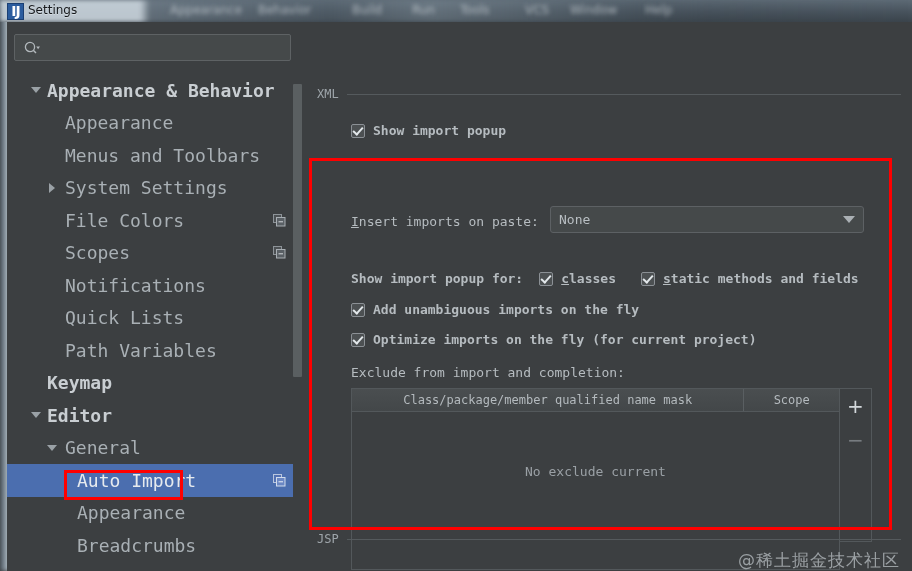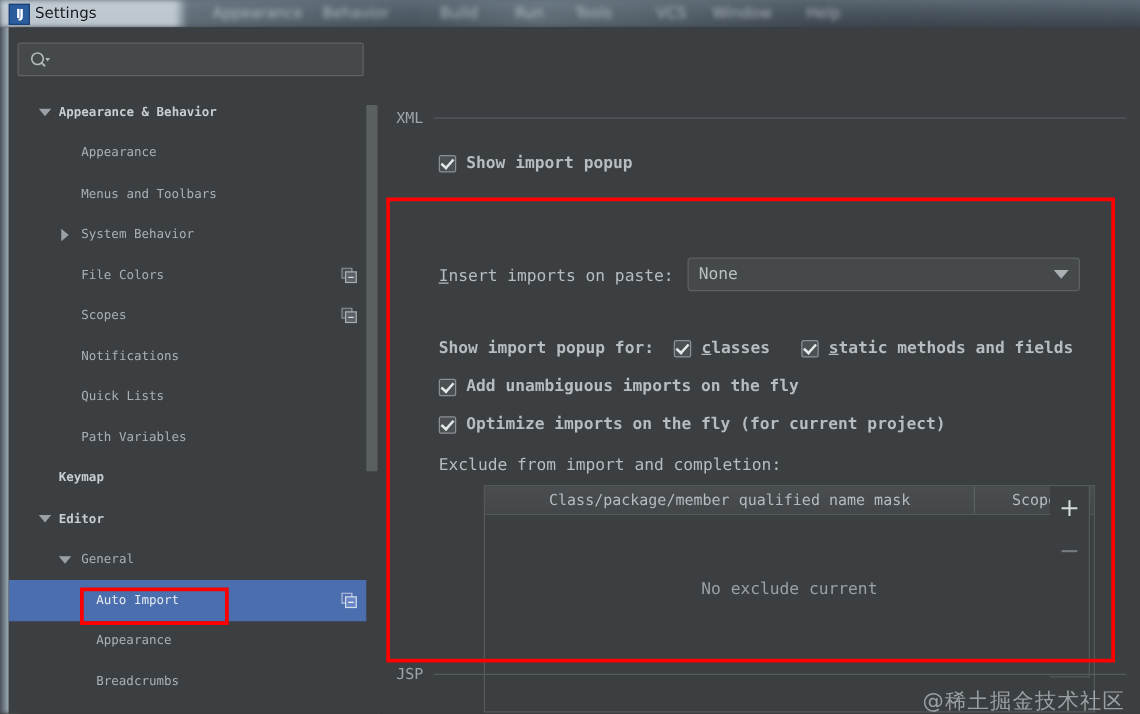--- a/index.html
+++ b/index.html
@@ -57,21 +57,21 @@
     white-space: nowrap;
   }
   .app-icon {
     position: absolute;
     left: 7px; top: 3px;
     width: 15px; height: 15px;
     background: #2b5c9e;
     border: 1px solid #1b3f73;
     color: #fff;
     font-family: "DejaVu Sans", sans-serif;
-    font-size: 10px;
+    font-size: 14px;
     font-weight: bold;
     line-height: 15px;
     text-align: center;
     letter-spacing: -1px;
     z-index: 4;
   }
   .title-text {
     position: absolute;
     left: 28px; top: 3px;
     font-family: "DejaVu Sans", sans-serif;
@@ -127,21 +127,21 @@
     width: 297px; height: 497px;
     overflow: hidden;
   }
   .tree-row {
     position: relative;
     height: 32.5px;
     display: flex;
     align-items: center;
     color: #a9b0b5;
     font-family: "DejaVu Sans Mono", monospace;
-    font-size: 10px;
+    font-size: 18px;
     white-space: nowrap;
   }
   .tree-row.bold { color: #c9ced2; font-weight: bold; }
   .tree-row.selected { background: #4b6eaf; color: #e6eaee; }
   .tw {
     position: absolute;
     width: 14px; height: 14px;
     display: flex; align-items: center; justify-content: center;
   }
   .tw-down, .tw-right {
@@ -386,21 +386,21 @@
         </div>
 
         <div class="tree-row">
           <span class="tree-label" style="left:58px">Menus and Toolbars</span>
         </div>
 
         <div class="tree-row">
           <span class="tw" style="left:38px">
               <i class="tw-right"></i>
             </span>
-          <span class="tree-label" style="left:58px">System Behavior</span>
+          <span class="tree-label" style="left:58px">System Settings</span>
         </div>
 
         <div class="tree-row">
           <span class="tree-label" style="left:58px">File Colors</span>
           <svg class="copy-icon" viewBox="0 0 13 13">
             <rect x="0.5" y="0.5" width="8" height="8" fill="#4c5053" stroke="#8d9398"></rect>
             <rect x="3.5" y="3.5" width="8.5" height="8.5" fill="#5a6065" stroke="#a8aeb3"></rect>
             <line x1="5.5" y1="7.8" x2="10" y2="7.8" stroke="#d3d8db" stroke-width="1"></line>
           </svg>
         </div>
@@ -507,21 +507,21 @@
         <span>Optimize imports on the fly (for current project)</span>
       </div>
 
       <div class="cb-row" style="left:46px; top:280px;">
         <span class="checkbox checked"></span>
         <span>Add unambiguous imports on the fly</span>
       </div>
 
       <div class="field-label" style="left:46px; top:343px;">Exclude from import and completion:</div>
 
-      <div class="table-wrap" style="left:46px; top:366px; width:489px; height:182px;margin-left:36px;">
+      <div class="table-wrap" style="left:46px; top:366px; width:489px; height:182px;">
         <div class="thead">
           <div class="th" style="width:393px">Class/package/member qualified name mask</div>
           <div class="th-div"></div>
           <div class="th" style="width:95px">Scope</div>
         </div>
         <div class="tbody">
           <span class="empty-text">No exclude current</span>
         </div>
       </div>
 

